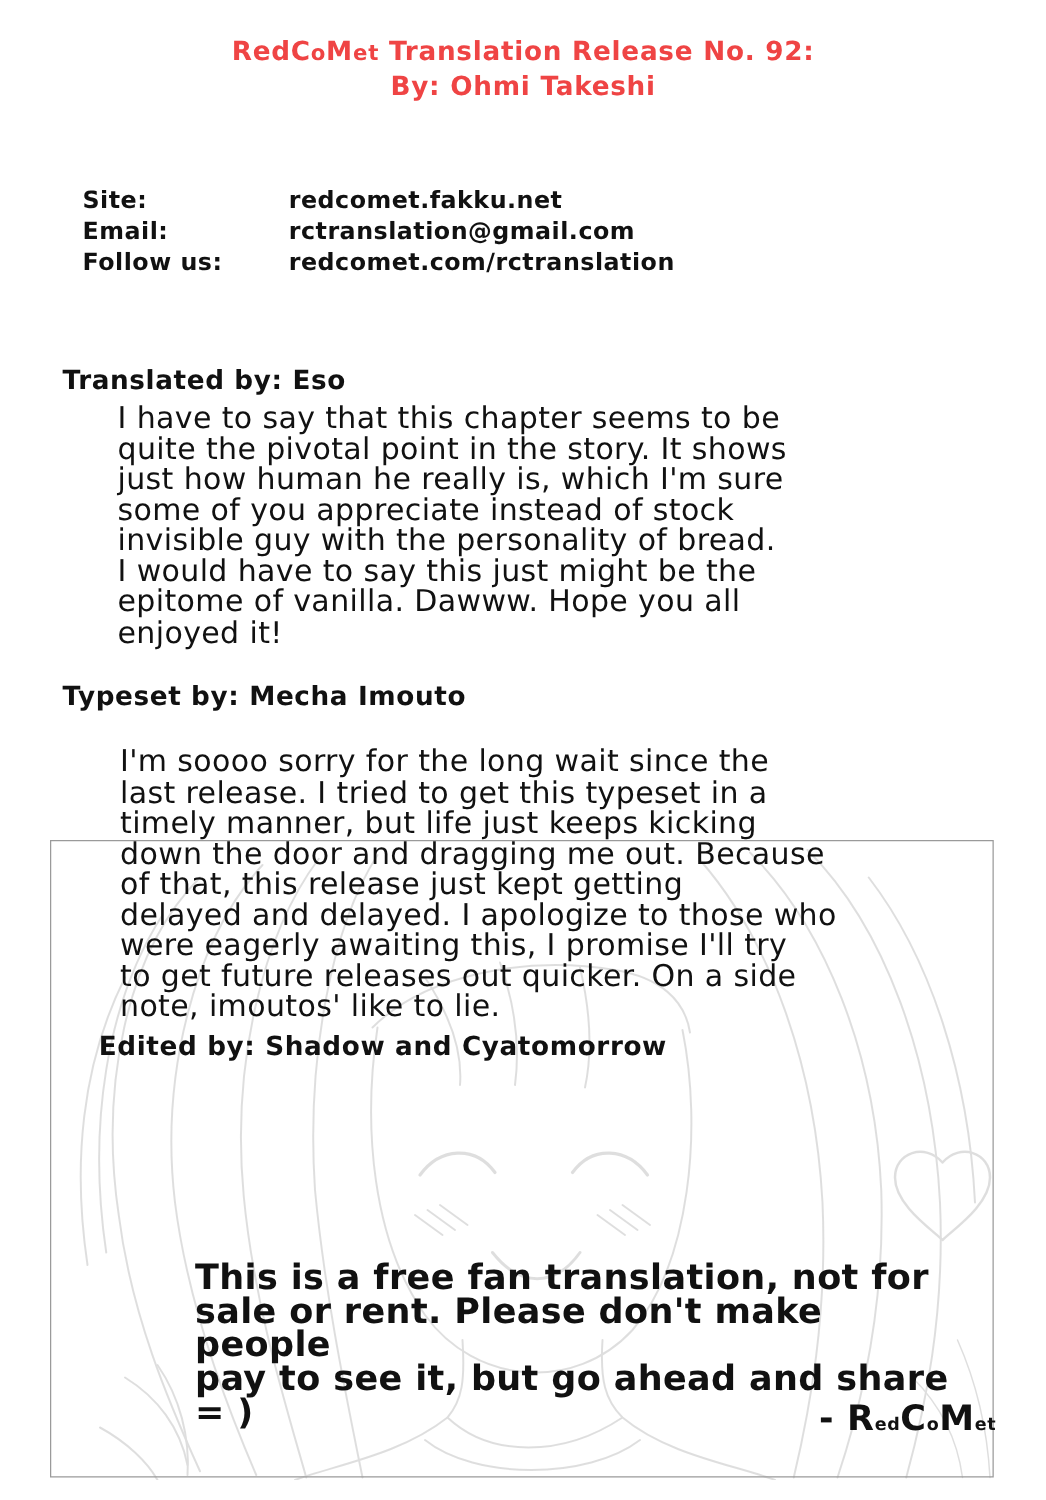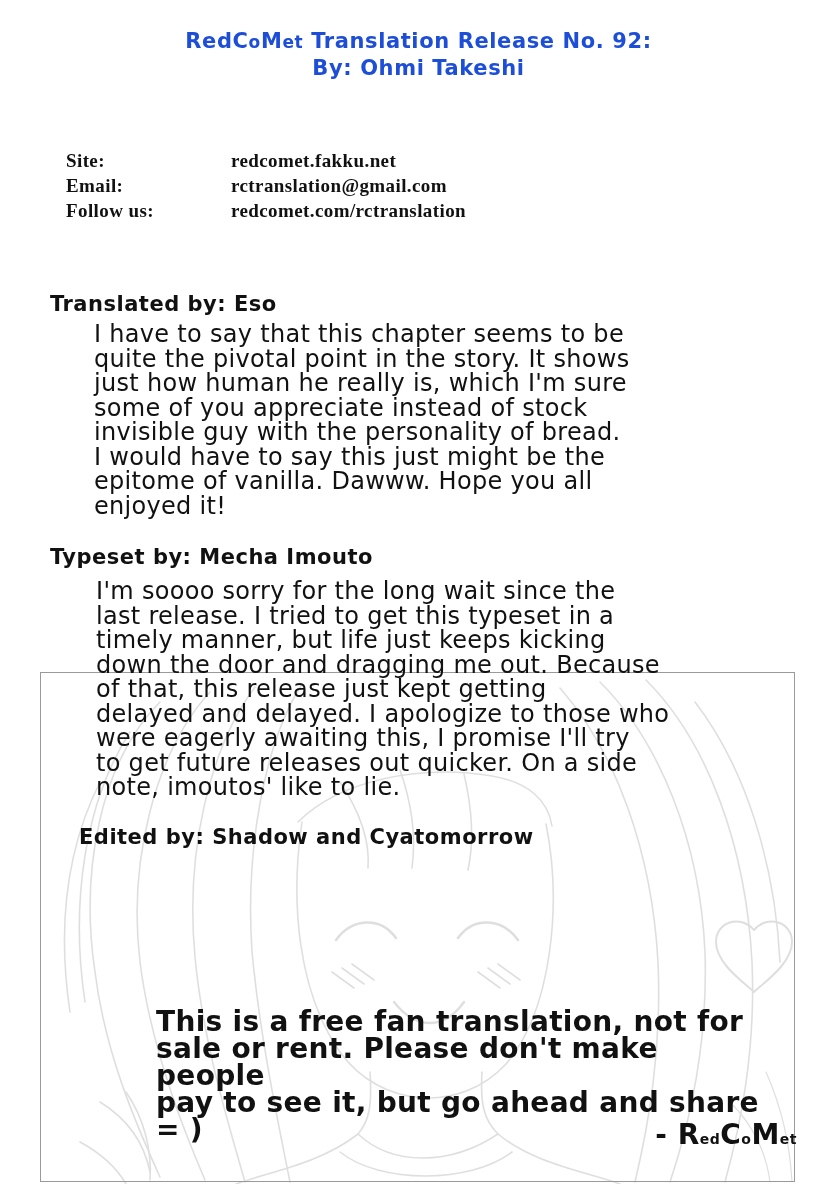--- a/index.html
+++ b/index.html
@@ -46,37 +46,37 @@
     top: 28px;
     width: 837px;
     text-align: center;
   }
   .header-line {
     font-family: "DejaVu Sans", sans-serif;
     font-weight: bold;
     font-size: 21px;
     letter-spacing: 0.6px;
     line-height: 26px;
-    color: #1d4ed8;
+    color: #ef4444;
     white-space: nowrap;
   }
   .small-caps-word .lead { font-size: 21px; }
   .small-caps-word .rest { font-size: 17px; }
 
   
   .contacts {
     position: absolute;
     left: 66px;
     top: 148px;
     font-weight: bold;
     font-size: 19px;
     line-height: 25px;
     letter-spacing: 0.4px;
   }
-  .contact-row { display: flex; font-family: Liberation Serif, serif; }
+  .contact-row { display: flex; }
   .contact-label { width: 165px; flex: 0 0 165px; }
   .contact-value { flex: 1; }
 
   
   .section {
     position: absolute;
     left: 50px;
     width: 740px;
   }
   .section-title {
@@ -88,21 +88,21 @@
   .section-body {
     font-weight: normal;
     font-size: 24px;
     line-height: 24.5px;
     letter-spacing: 0.3px;
     margin-left: 44px;
     white-space: pre-line;
   }
   #translated-by { top: 292px; }
   #typeset-by   { top: 545px; }
-  #typeset-by .section-body { margin-left: 46px; margin-top: 10px; }
+  #typeset-by .section-body { margin-left: 46px; margin-top: 28px; }
   #edited-by    { top: 825px; margin-left: 29px; }
 
   
   .notice {
     position: absolute;
     left: 156px;
     top: 1008px;
     width: 620px;
     font-weight: bold;
     font-size: 28px;

